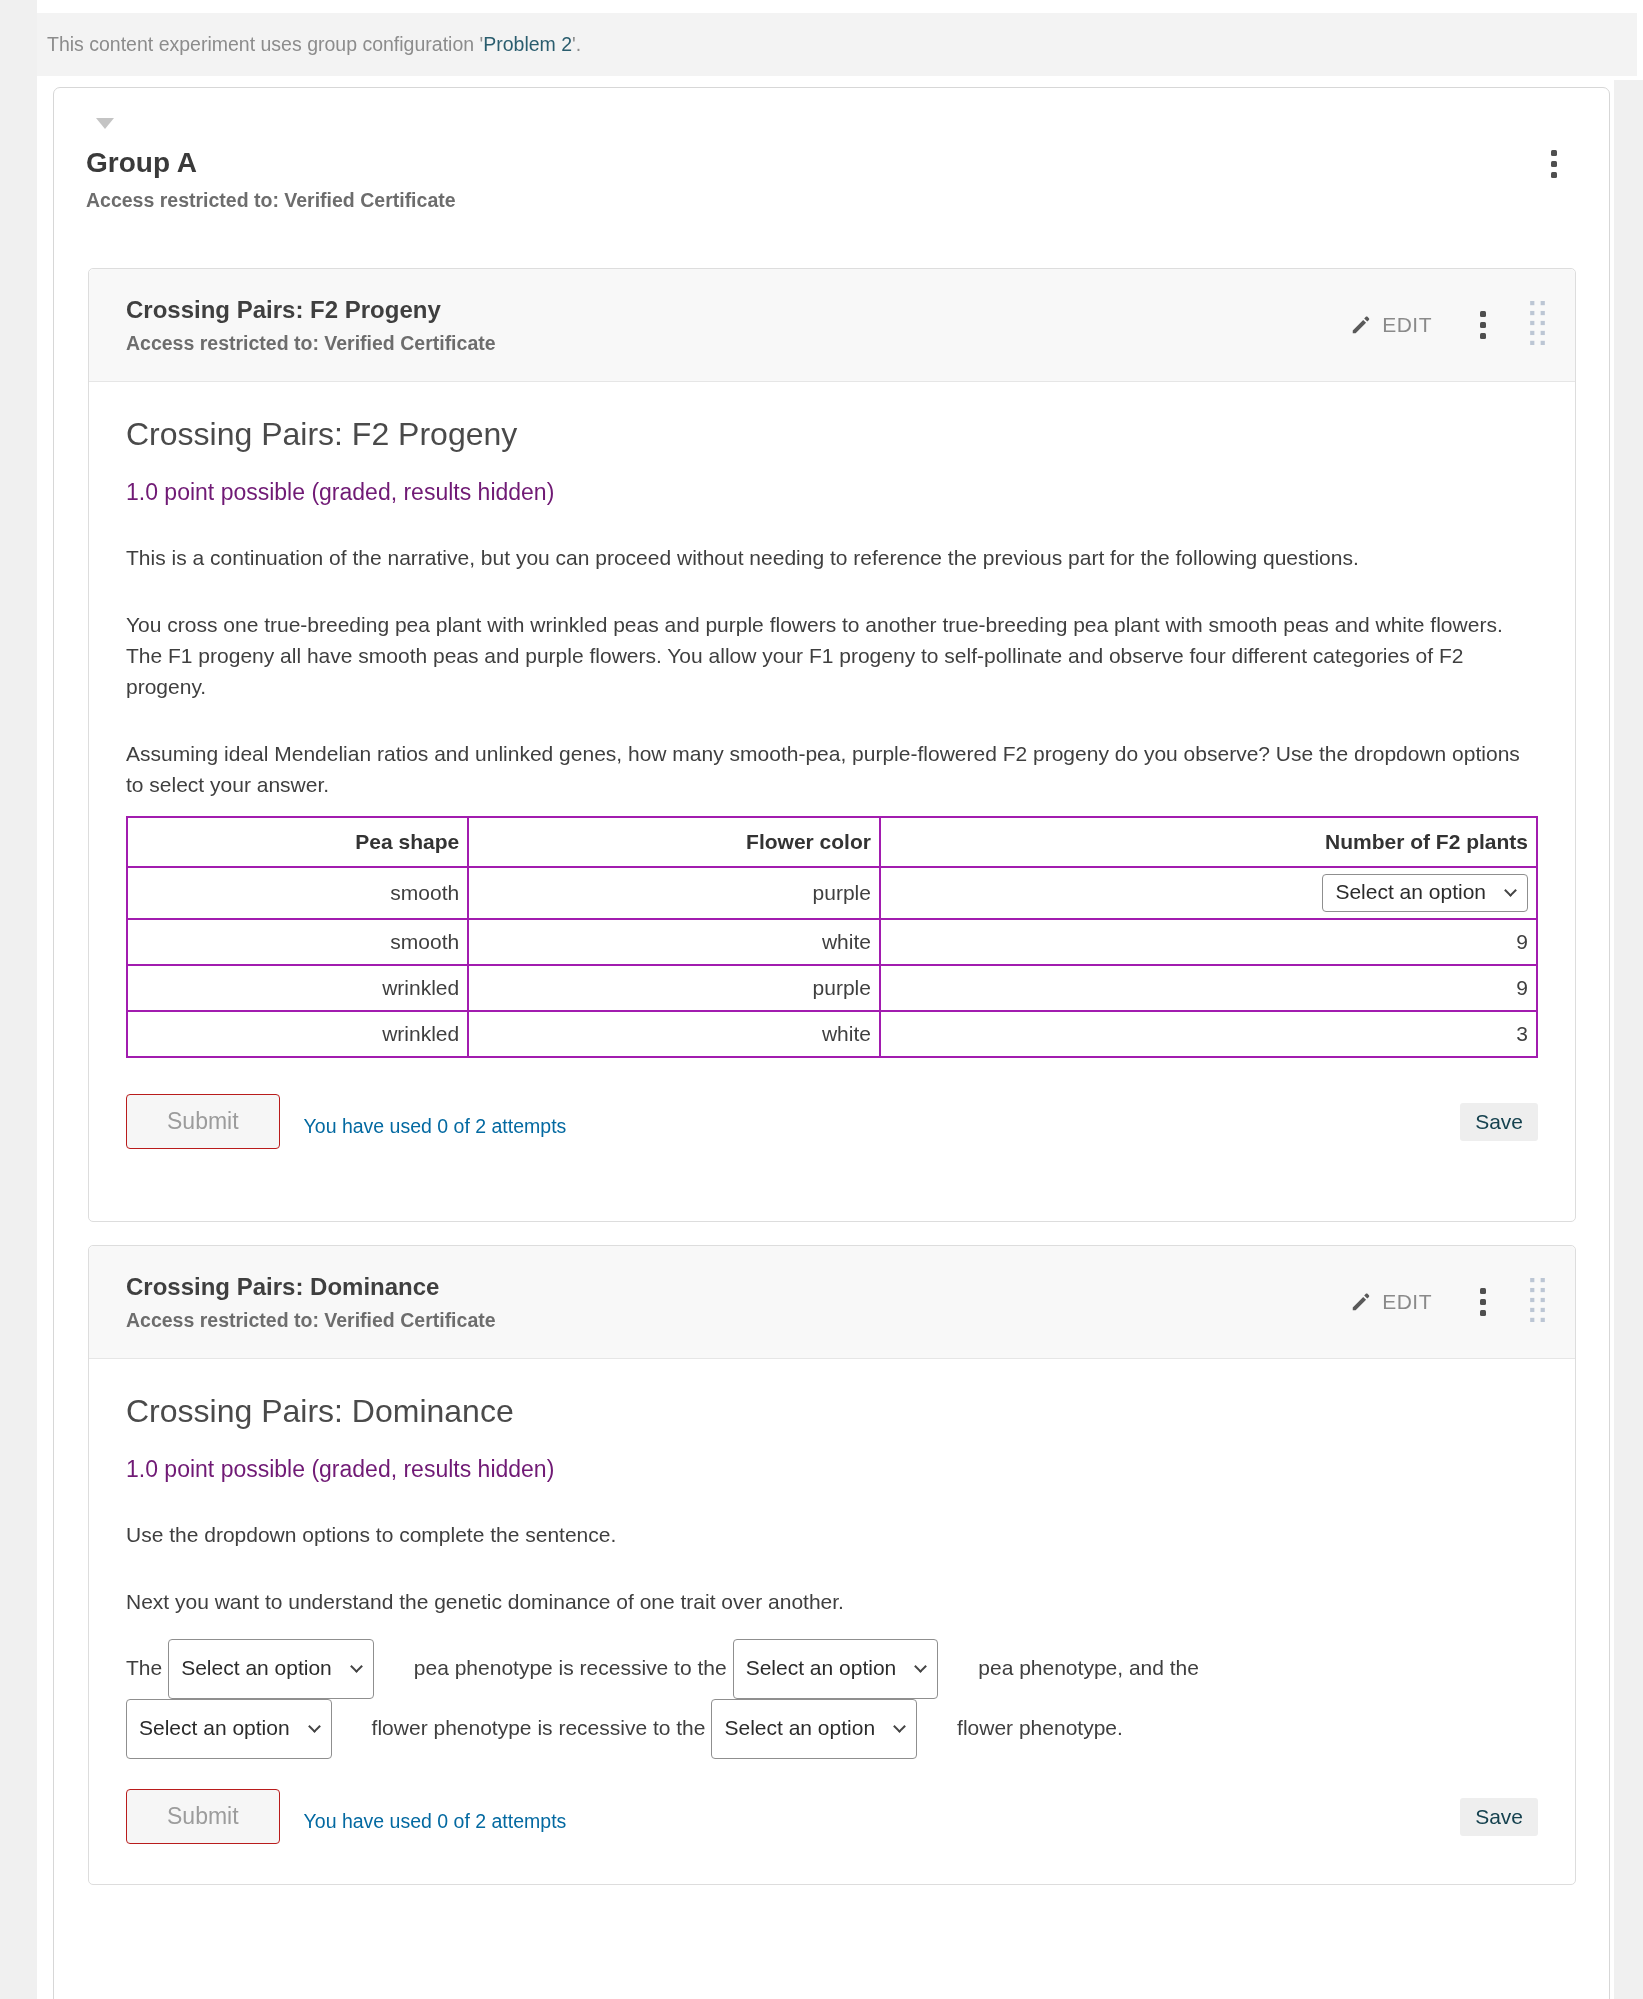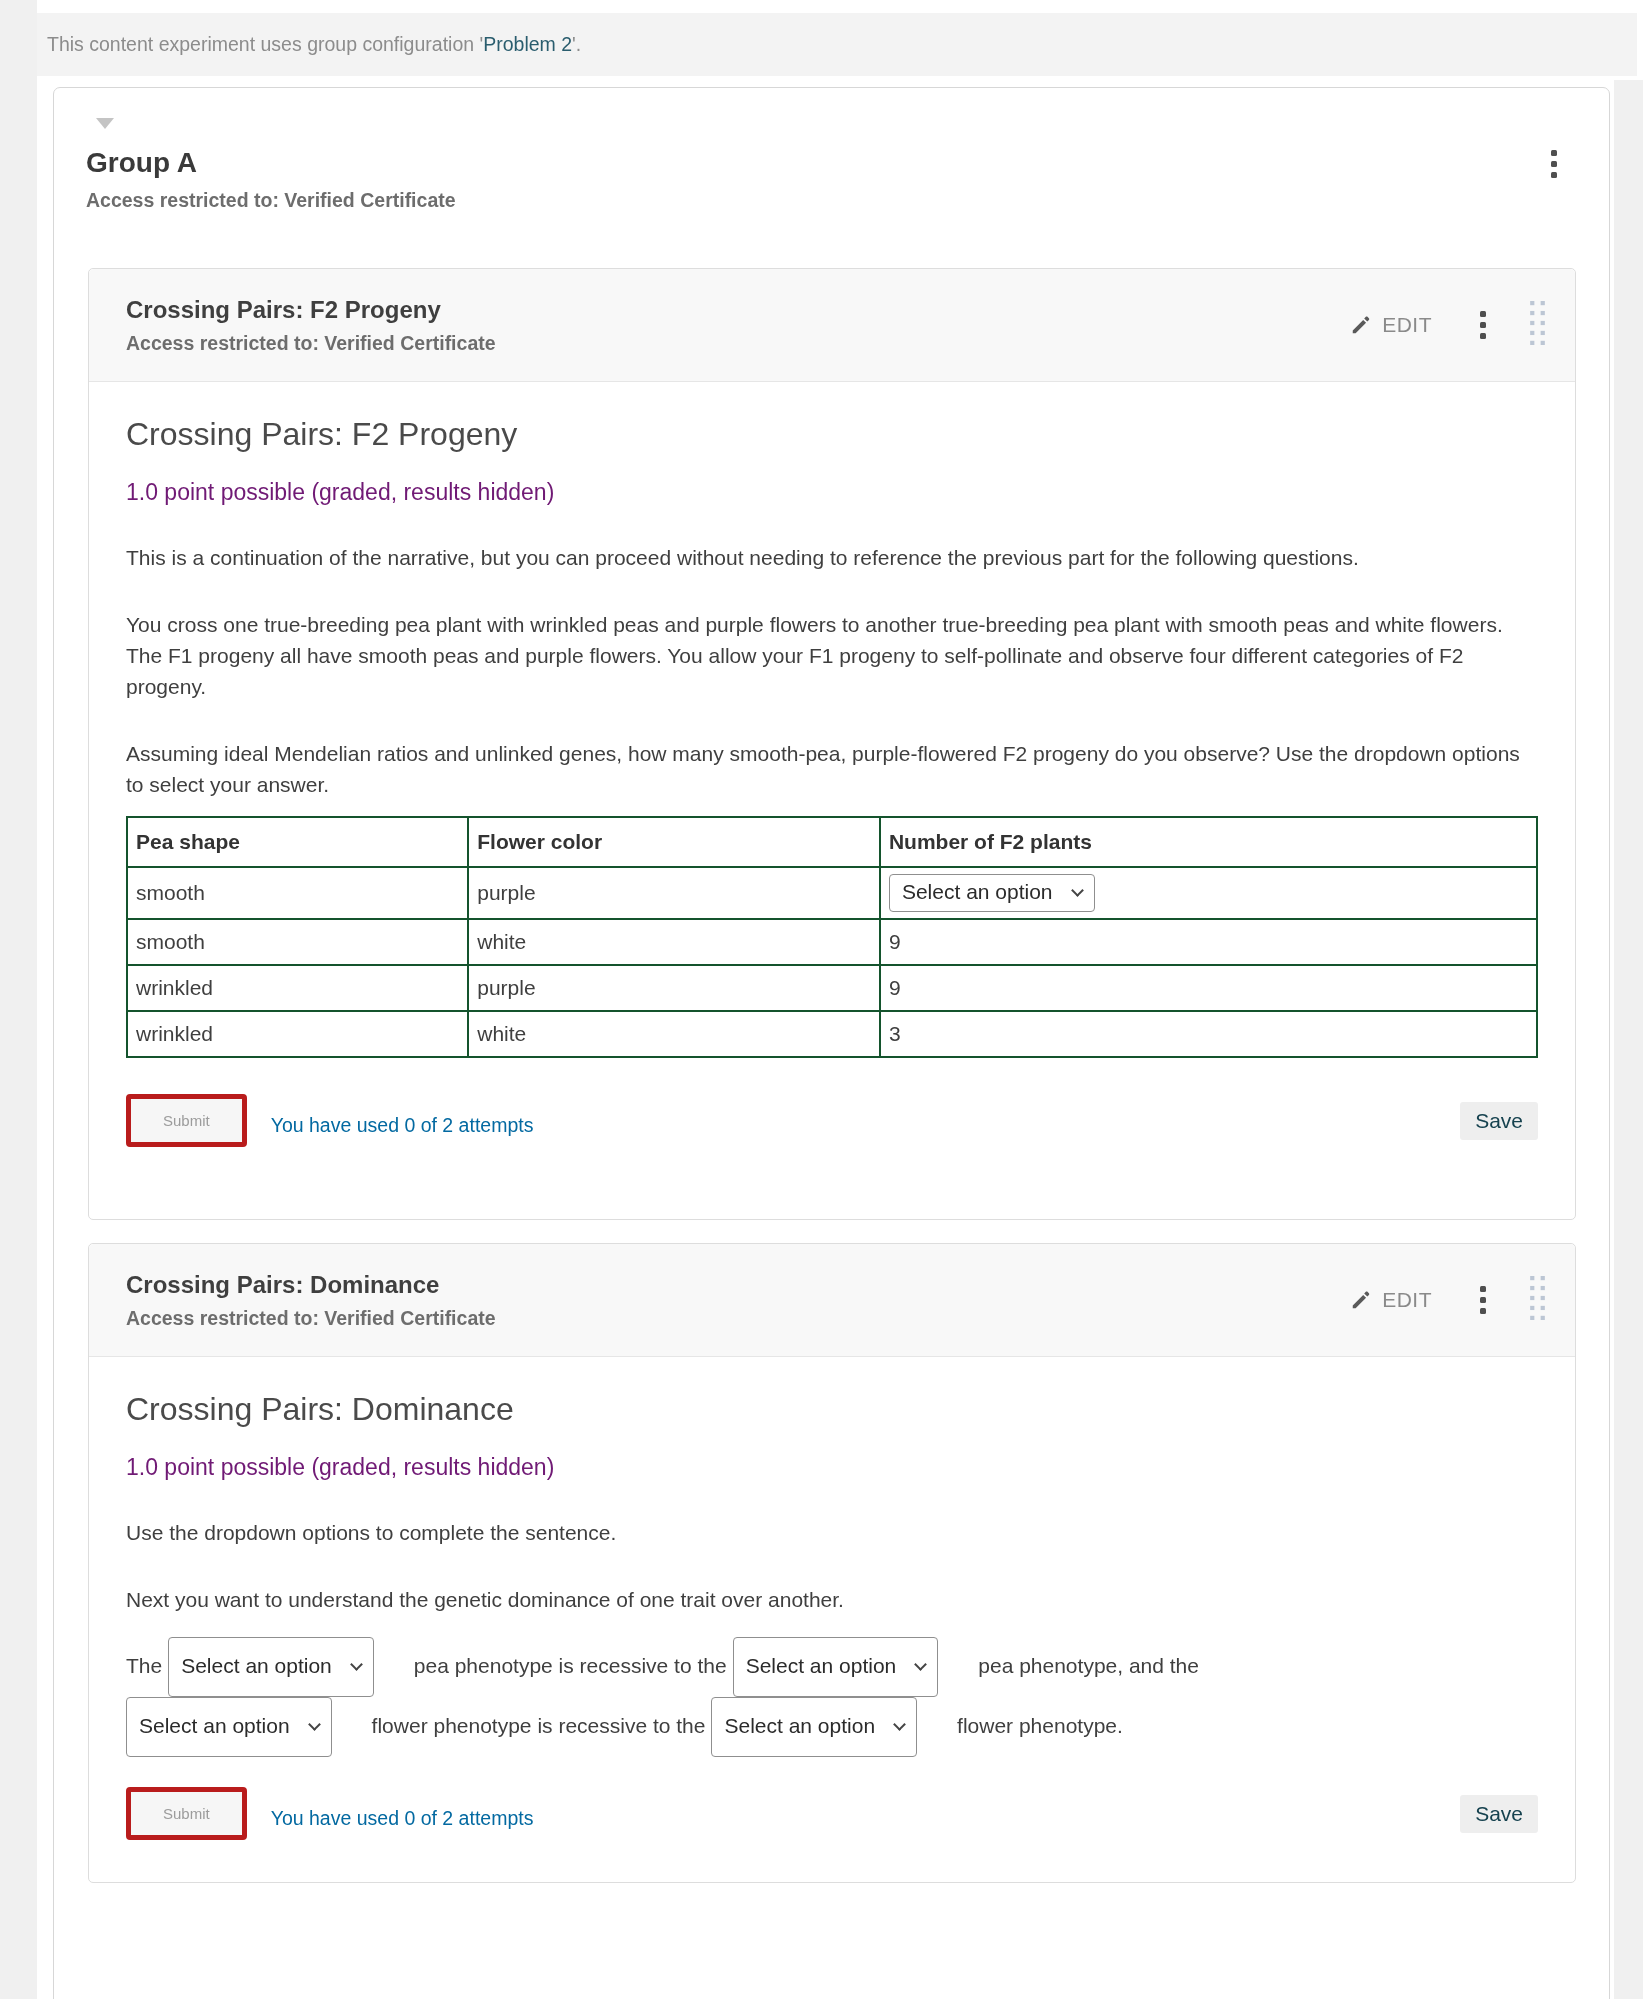--- a/index.html
+++ b/index.html
@@ -70,43 +70,43 @@
   .points { margin-top:26px; font-size:23px; color:#701a75; }
   .pc-body p.para { margin:36px 0 0 0; font-size:21px; line-height:31px; color:#3f3f3f; }
 
   .caption-band {
     margin-top:56px; height:50px; background:#eeeeee;
     display:flex; align-items:center; justify-content:center;
     font-size:21px; color:#4a4a4a;
   }
   table.f2-table { margin-top:16px; width:100%; border-collapse:collapse; }
   .f2-table th, .f2-table td {
-    border:2px solid #14532d; text-align:left; font-size:21px; color:#3f3f3f;
+    border:2px solid #a21caf; text-align:right; font-size:21px; color:#3f3f3f;
   }
   .f2-table th { padding:12px 8px; font-weight:700; color:#333333; }
   .f2-table td { padding:10px 8px; }
   .f2-table td.select-cell { padding:6px 8px; }
 
   .selectbox {
     display:inline-flex; align-items:center; gap:20px; cursor:pointer;
     border:1px solid #8f8f8f; border-radius:4px; background:#fff;
     padding:5px 12px 7px 12px; font-size:21px; color:#2b2b2b;
     vertical-align:middle;
   }
   .chev {
     width:9px; height:9px; margin-top:-3px;
     border-right:2px solid #444; border-bottom:2px solid #444;
     transform:rotate(45deg);
   }
 
   .action-row { margin-top:36px; display:flex; align-items:center; }
   .submit-btn {
-    background:#f6f6f6; border:5px solid #b91c1c; border-radius:4px; cursor:pointer;
-    padding:13px 32px; font-family:"Liberation Sans", sans-serif;
-    font-size:15px; color:#9c9c9c;
+    background:#f6f6f6; border:1px solid #b91c1c; border-radius:4px; cursor:pointer;
+    padding:13px 40px; font-family:"Liberation Sans", sans-serif;
+    font-size:23px; color:#9c9c9c;
   }
   .attempts { margin-left:24px; margin-top:10px; font-size:19.5px; color:#0369a1; }
   .save-btn {
     margin-left:auto; background:#eeeeee; border:none; border-radius:3px; cursor:pointer;
     padding:7px 15px; font-family:"Liberation Sans", sans-serif;
     font-size:21px; color:#16424f;
   }
 
   .sentence { margin-top:22px; font-size:21px; line-height:46px; color:#3f3f3f; }
   .sentence .selectbox { margin:0 40px 0 6px; }

